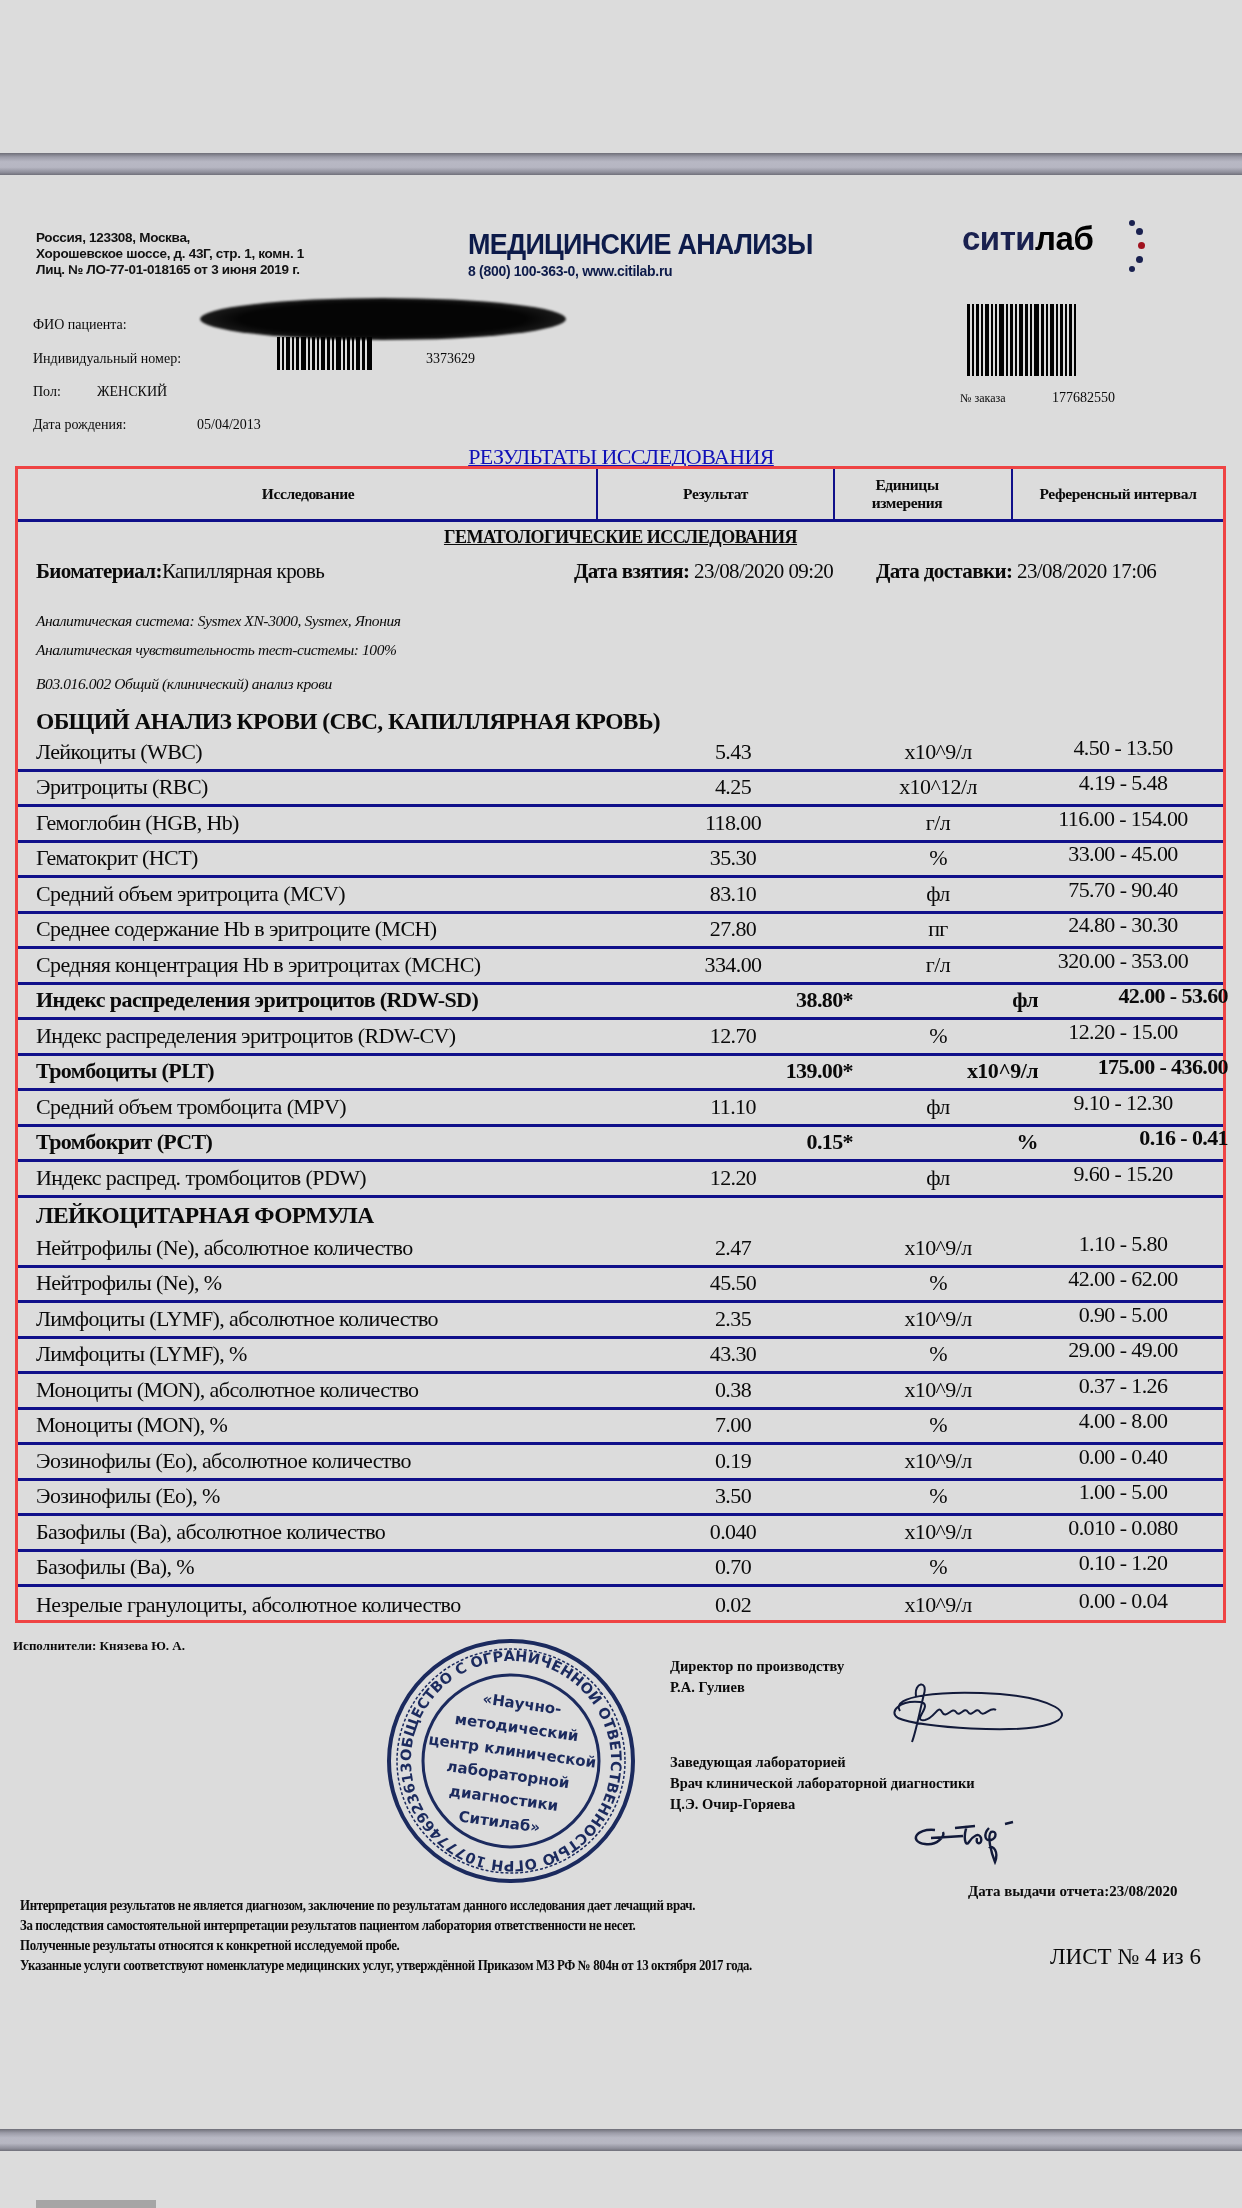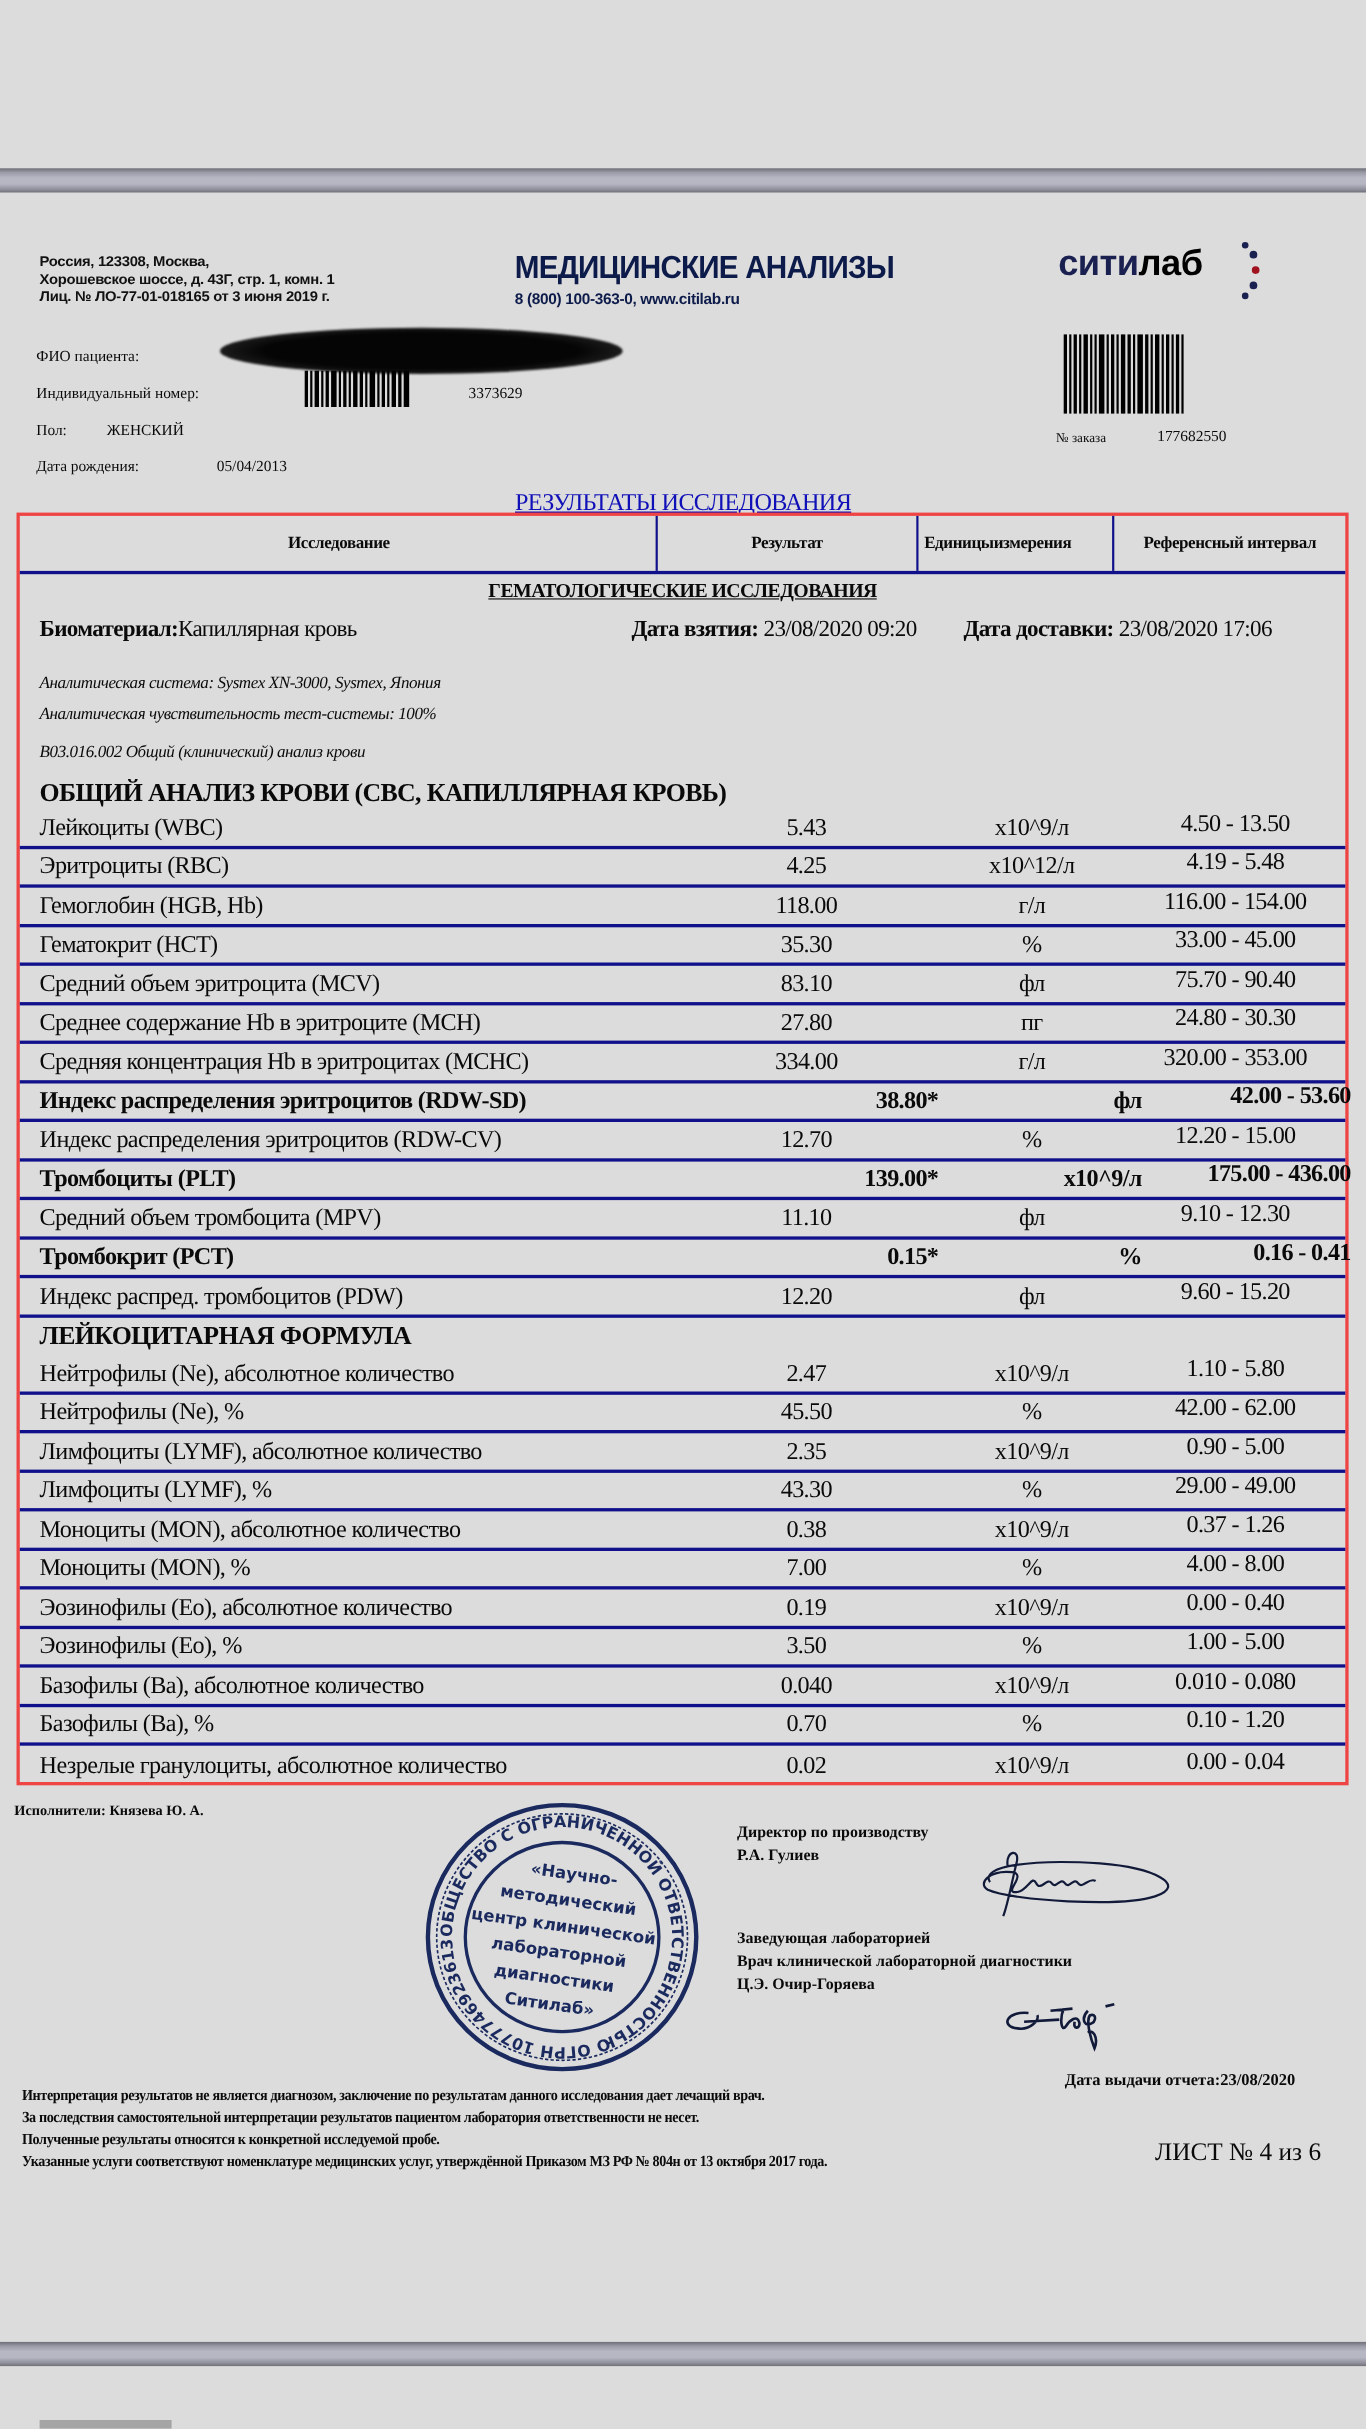--- a/index.html
+++ b/index.html
@@ -143,21 +143,21 @@
 <div class="abs val" style="left:1052px;top:390px">177682550</div>
 
 <div class="abs results-title">РЕЗУЛЬТАТЫ ИССЛЕДОВАНИЯ</div>
 
 <div class="abs tbl">
   <div class="thead">
     <div class="th" style="left:0;width:580px">Исследование</div>
     <div class="vline" style="left:578px"></div>
     <div class="th" style="left:580px;width:235px">Результат</div>
     <div class="vline" style="left:815px"></div>
-    <div class="th" style="left:817px;width:144px;flex-direction:row">
+    <div class="th" style="left:817px;width:144px;flex-direction:column">
       <div>Единицы</div>
       <div>измерения</div>
     </div>
     <div class="vline" style="left:993px"></div>
     <div class="th" style="left:995px;width:210px">Референсный интервал</div>
   </div>
 
   <div class="sec-title">ГЕМАТОЛОГИЧЕСКИЕ ИССЛЕДОВАНИЯ</div>
 
   <div class="bio" style="left:18px"><b>Биоматериал:</b><span>Капиллярная кровь</span></div>

